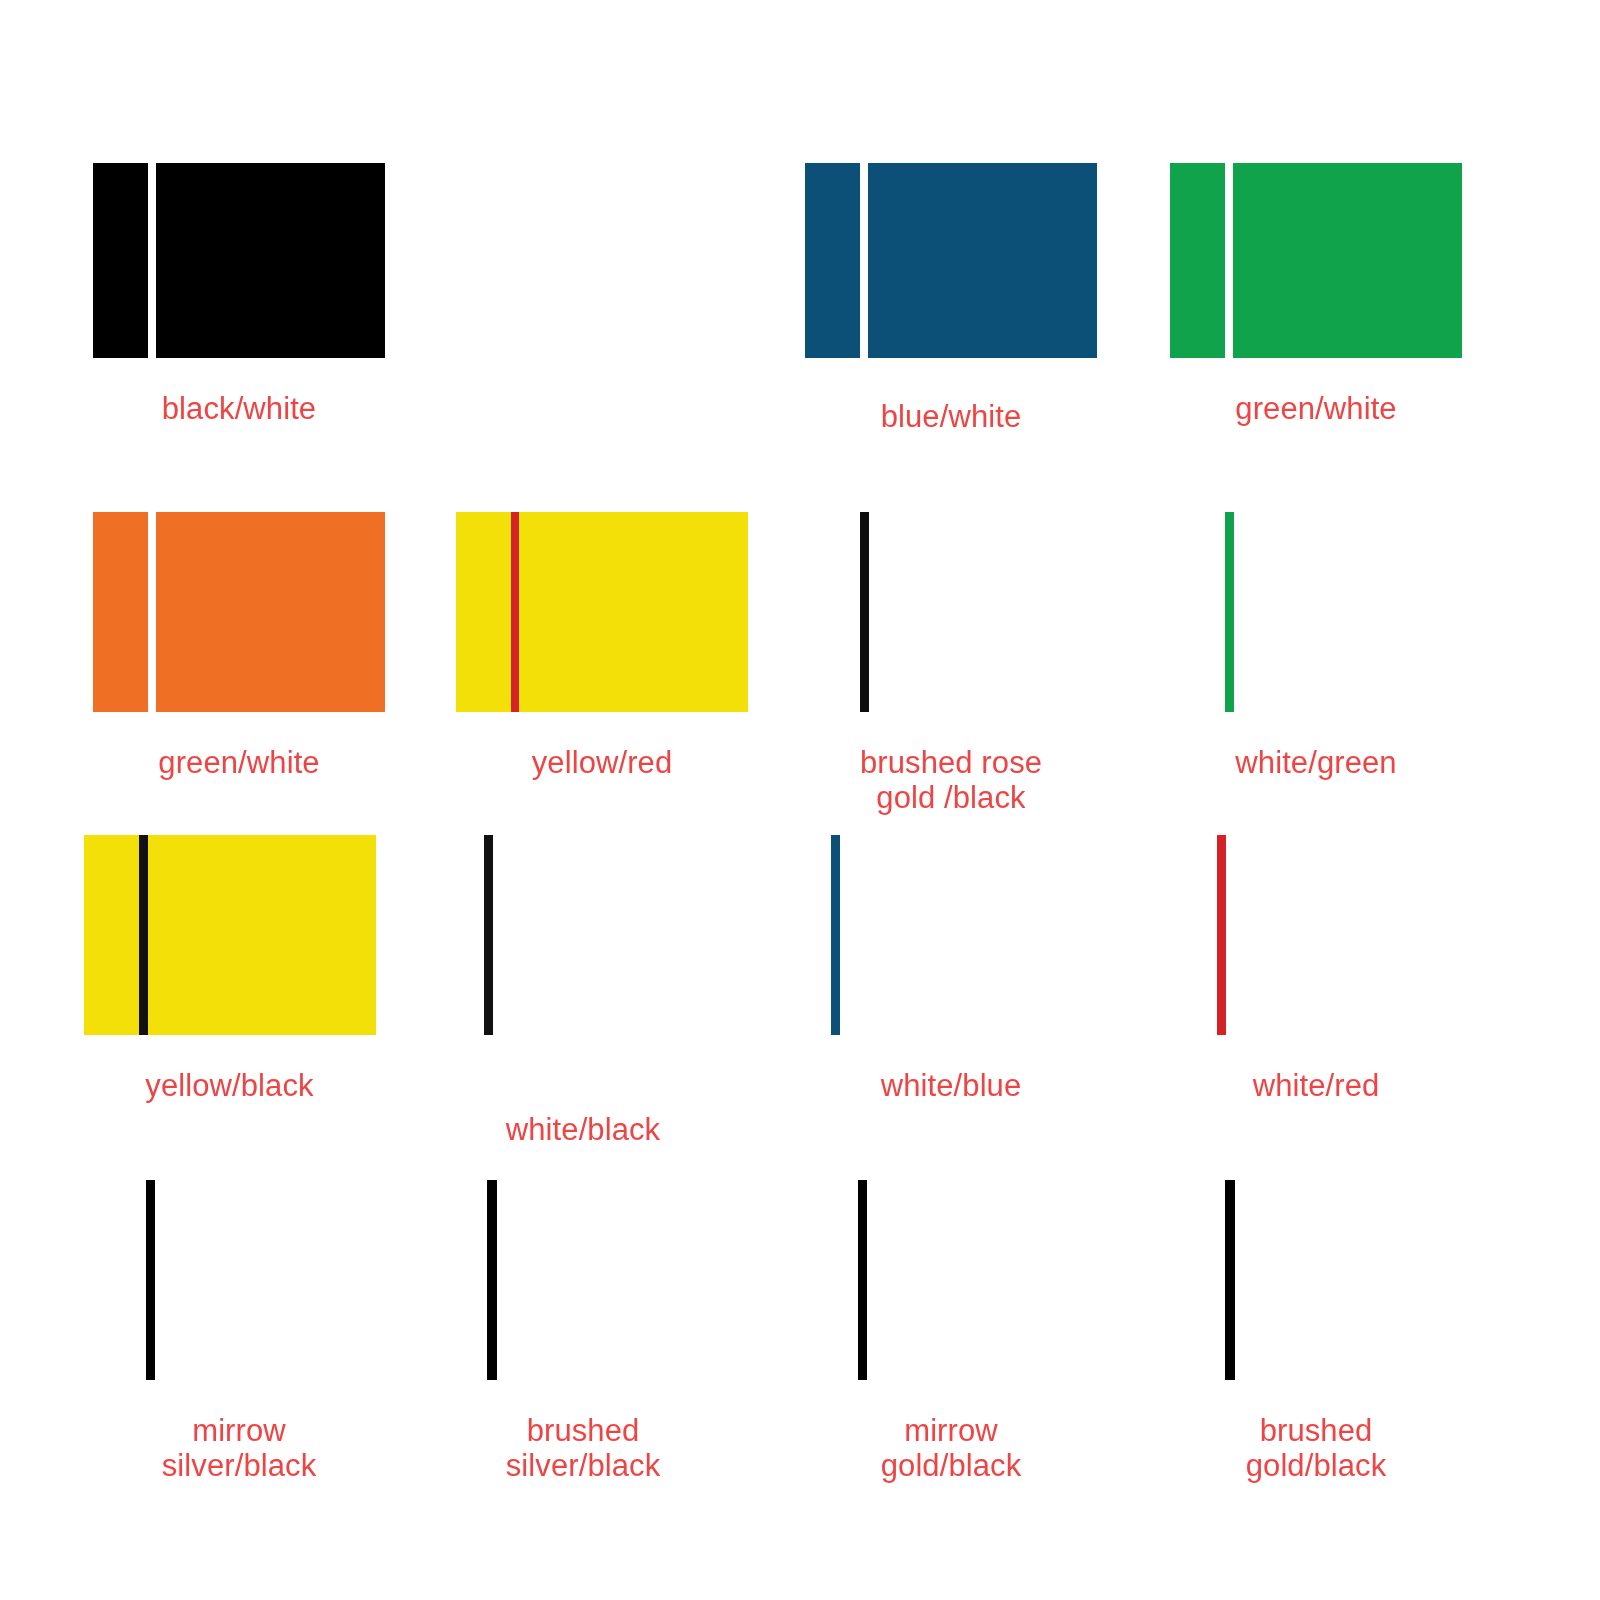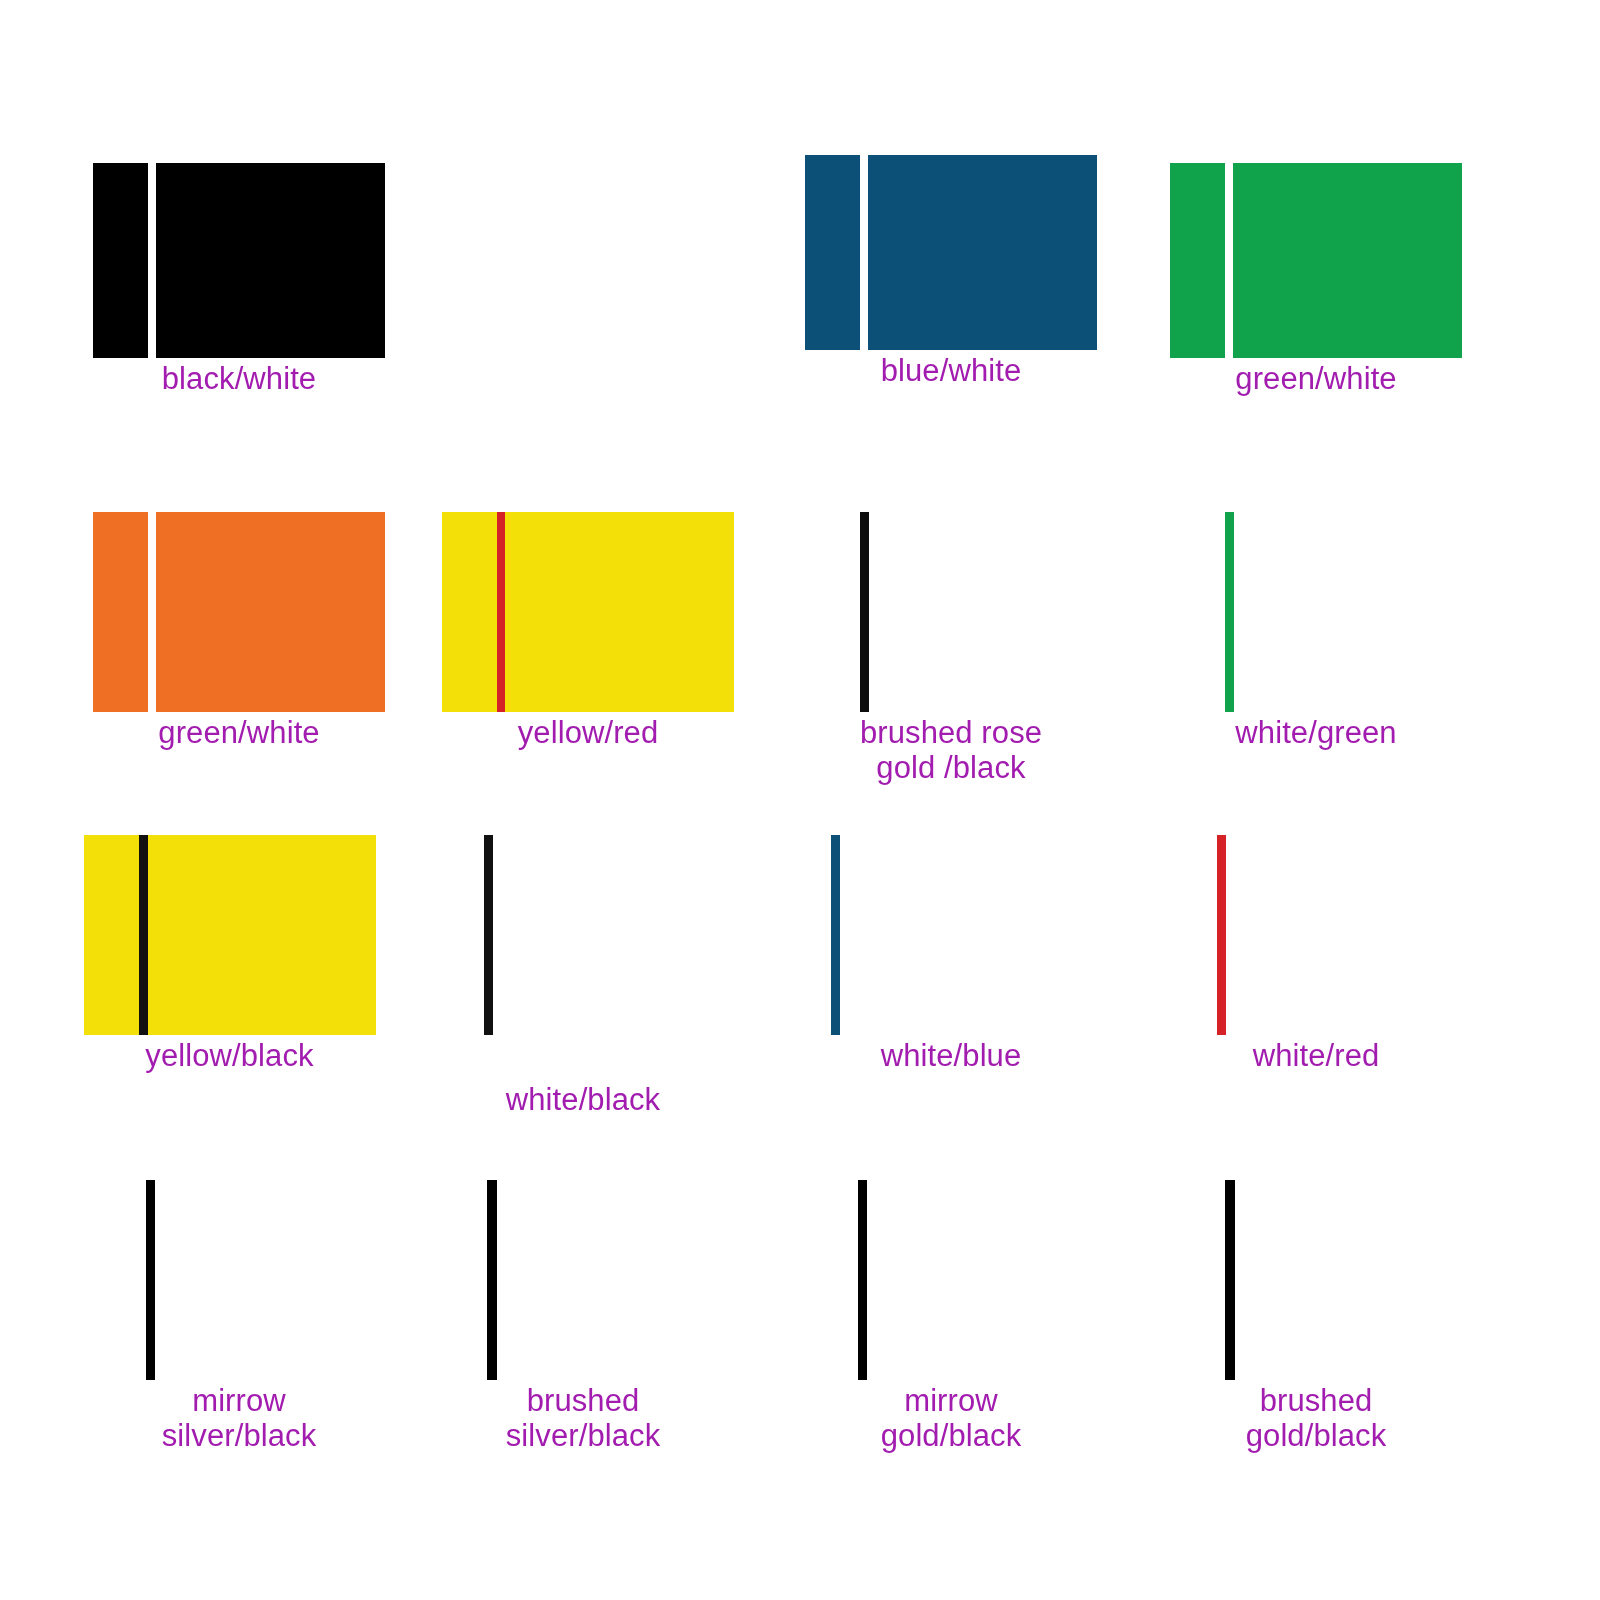--- a/index.html
+++ b/index.html
@@ -30,58 +30,58 @@
     overflow: hidden;
   }
 
   .stripe {
     position: absolute;
     top: 0;
     bottom: 0;
   }
 
   .label {
-    margin-top: 4px;
+    margin-top: 34px;
     font-size: 31px;
     font-weight: 400;
     line-height: 1.12;
-    color: #a21caf;
+    color: #ef4444;
     text-align: center;
     letter-spacing: 0.1px;
     white-space: pre-line;
   }</style>
 </head>
 <body>
 
 <div id="grid">
     <div class="cell" style="left: 93px; top: 163px; width: 292px;">
       <div class="swatch" style="width: 292px; height: 195px; background: rgb(0, 0, 0);">
         <div class="stripe" style="left: 19%; width: 8px; background: rgb(255, 255, 255);"></div>
       </div>
       <div class="label">black/white</div>
     </div>
-    <div class="cell" style="left: 805px; top: 155px; width: 292px;">
+    <div class="cell" style="left: 805px; top: 163px; width: 292px; gap: 8px;">
       <div class="swatch bordered" style="width: 292px; height: 195px; background: rgb(12, 80, 119);">
         <div class="stripe" style="left: 19%; width: 8px; background: rgb(255, 255, 255);"></div>
       </div>
       <div class="label">blue/white</div>
     </div>
     <div class="cell" style="left: 1170px; top: 163px; width: 292px;">
       <div class="swatch bordered" style="width: 292px; height: 195px; background: rgb(17, 162, 76);">
         <div class="stripe" style="left: 19%; width: 8px; background: rgb(255, 255, 255);"></div>
       </div>
       <div class="label">green/white</div>
     </div>
     <div class="cell" style="left: 93px; top: 512px; width: 292px;">
       <div class="swatch bordered" style="width: 292px; height: 200px; background: rgb(239, 112, 37);">
         <div class="stripe" style="left: 19%; width: 8px; background: rgb(255, 255, 255);"></div>
       </div>
       <div class="label">green/white</div>
     </div>
-    <div class="cell" style="left: 442px; top: 512px; width: 292px;">
+    <div class="cell" style="left: 456px; top: 512px; width: 292px;">
       <div class="swatch bordered" style="width: 292px; height: 200px; background: rgb(242, 224, 8);">
         <div class="stripe" style="left: 19%; width: 8px; background: rgb(212, 34, 39);"></div>
       </div>
       <div class="label">yellow/red</div>
     </div>
     <div class="cell" style="left: 805px; top: 512px; width: 292px;">
       <div class="swatch tex-brushed-rose" style="width: 292px; height: 200px;">
         <div class="stripe" style="left: 19%; width: 9px; background: rgb(13, 13, 13);"></div>
       </div>
       <div class="label">brushed rose

